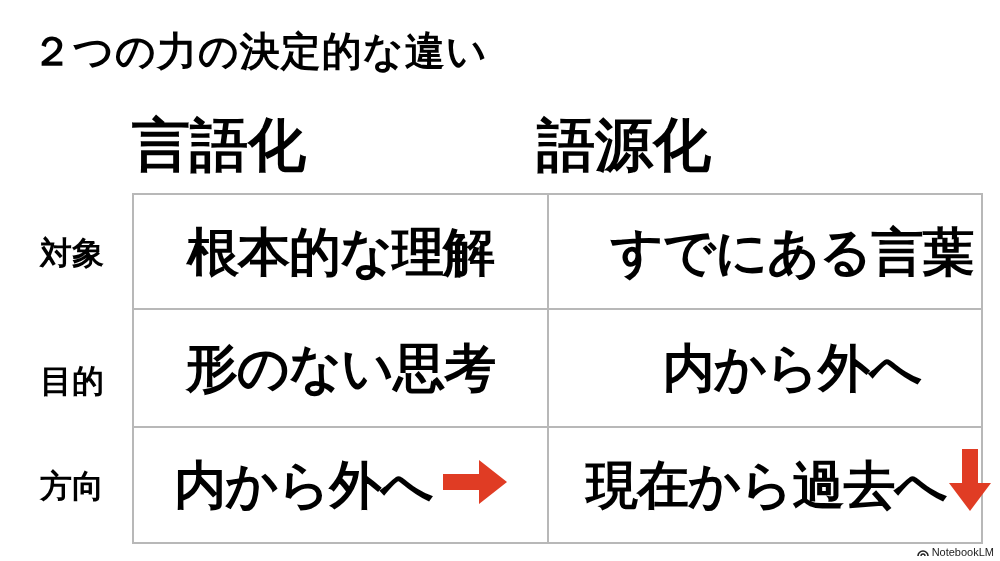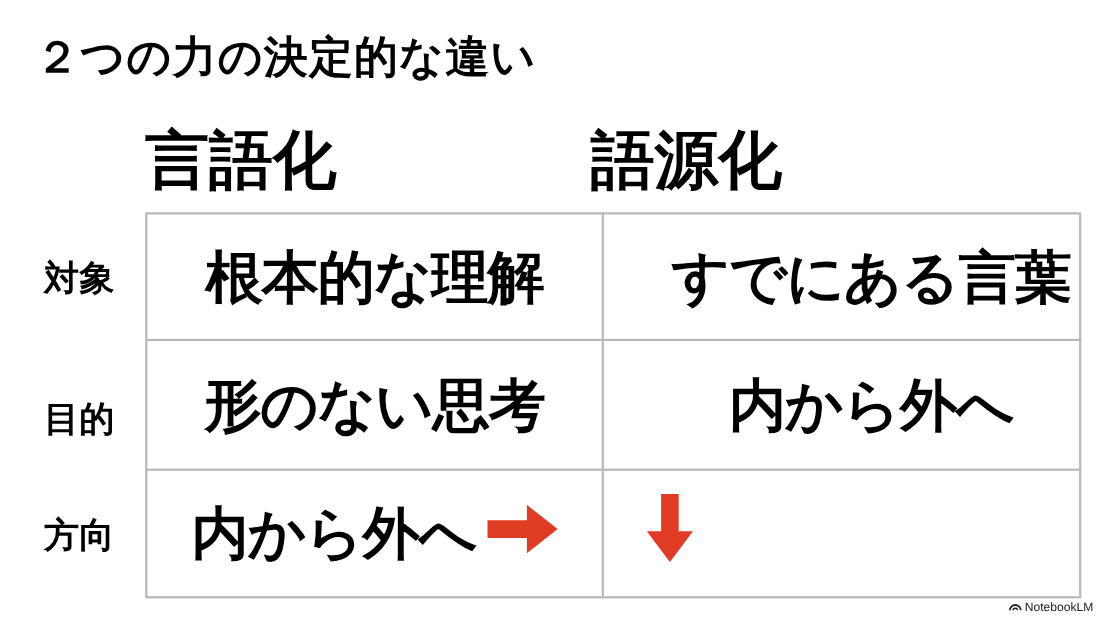--- a/index.html
+++ b/index.html
@@ -71,20 +71,21 @@
 <div class="row-label" style="top:428px;">方向</div>
 <div class="cell c1" style="top:428px;">
   <span>内から外へ</span>
   <span class="arrow">
     <svg width="64" height="44" viewBox="0 0 64 44">
         <polygon points="0,14 36,14 36,0 64,22 36,44 36,30 0,30" fill="#e03c24"></polygon>
       </svg>
   </span>
 </div>
 <div class="cell c2" style="top:428px; justify-content:flex-start; padding-left:10px; box-sizing:border-box;">
+  <span>現在から過去へ</span>
   <span class="arrow" style="margin-left:2px;">
     <svg width="42" height="62" viewBox="0 0 42 62">
         <polygon points="13,0 29,0 29,34 42,34 21,62 0,34 13,34" fill="#e03c24"></polygon>
       </svg>
   </span>
 </div>
 
 <div class="footer">
   <span>
     <svg width="12" height="9" viewBox="0 0 12 9">

